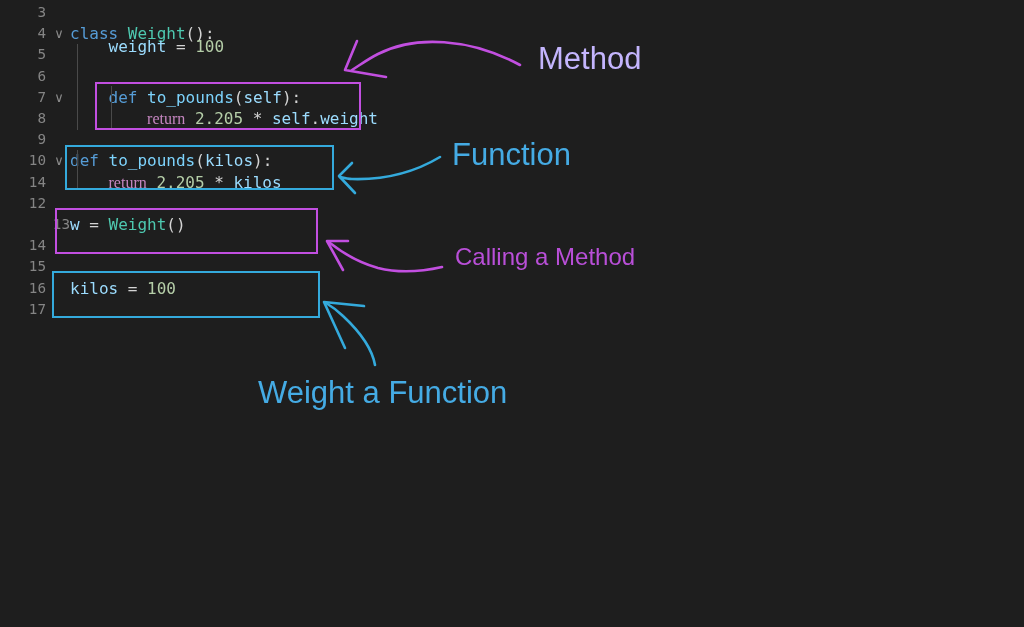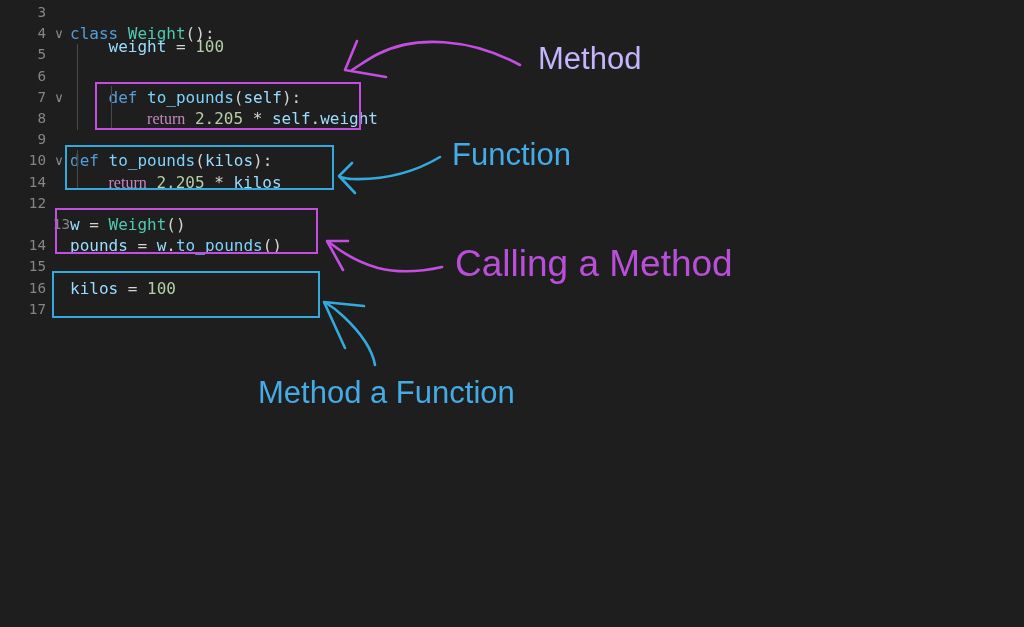--- a/index.html
+++ b/index.html
@@ -118,21 +118,20 @@
       <div class="lineno" style="top: 129.2px;">9</div>
       <div class="lineno" style="top: 150.4px;">10</div>
       <div class="fold" style="top: 150.4px;">∨</div>
       <div class="codetext" style="top: 150.4px; text-align: center;"><span class="kw">def</span><span class="punc"> </span><span class="fn">to_pounds</span><span class="punc">(</span><span class="var">kilos</span><span class="punc">):</span></div>
       <div class="lineno" style="top: 171.6px;">14</div>
       <div class="codetext" style="top: 171.6px;"><span class="punc">    </span><span class="ctrl">return</span><span class="punc"> </span><span class="num">2.205</span><span class="punc"> * </span><span class="var">kilos</span></div>
       <div class="lineno" style="top: 192.8px;">12</div>
       <div class="lineno" style="top: 214px; margin-left: 24px;">13</div>
       <div class="codetext" style="top: 214px;"><span class="var">w</span><span class="punc"> = </span><span class="type">Weight</span><span class="punc">()</span></div>
       <div class="lineno" style="top: 235.2px;">14</div>
-      <div class="codetext" style="top: 235.2px;"><span class="var">pounds</span><span class="punc"> = </span><span class="var">w</span><span class="punc">.</span><span class="fn">to_pounds</span><span class="punc">()</span></div>
       <div class="lineno" style="top: 256.4px;">15</div>
       <div class="lineno" style="top: 277.6px;">16</div>
       <div class="codetext" style="top: 277.6px;"><span class="var">kilos</span><span class="punc"> = </span><span class="num">100</span></div>
       <div class="lineno" style="top: 298.8px;">17</div>
       <div class="indent-guide" style="left: 77px; top: 44px; height: 86px;"></div>
       <div class="indent-guide" style="left: 111px; top: 86px; height: 42px;"></div>
       <div class="indent-guide" style="left: 77px; top: 150px; height: 40px;"></div>
     </div>
 
   <div id="highlight-layer">
@@ -161,17 +160,17 @@
 
     <g>
       <path d="M 375 365 C 372 348, 358 330, 343 316 C 337 310, 331 306, 326 303" stroke="#34aadc" stroke-width="2.6" fill="none" stroke-linecap="round"></path>
       <path d="M 364 306 L 324 302 L 345 348" stroke="#34aadc" stroke-width="2.6" fill="none" stroke-linecap="round" stroke-linejoin="round"></path>
     </g>
   </svg>
 
   <div id="label-layer">
       <div class="anno-label" style="left: 538px; top: 41px; color: #c4b5fd; font-size: 31px;">Method</div>
       <div class="anno-label" style="left: 452px; top: 137px; color: rgb(69, 171, 228); font-size: 31px;">Function</div>
-      <div class="anno-label" style="left: 455px; top: 243px; color: rgb(185, 79, 216); font-size: 37px;">Calling a Method</div>
-      <div class="anno-label" style="left: 258px; top: 375px; color: rgb(69, 171, 228); font-size: 31px;">Method a Function</div>
+      <div class="anno-label" style="left: 455px; top: 243px; color: rgb(185, 79, 216); font-size: 24px;">Calling a Method</div>
+      <div class="anno-label" style="left: 258px; top: 375px; color: rgb(69, 171, 228); font-size: 31px;">Weight a Function</div>
     </div>
 
 </div>
 
 </body></html>

